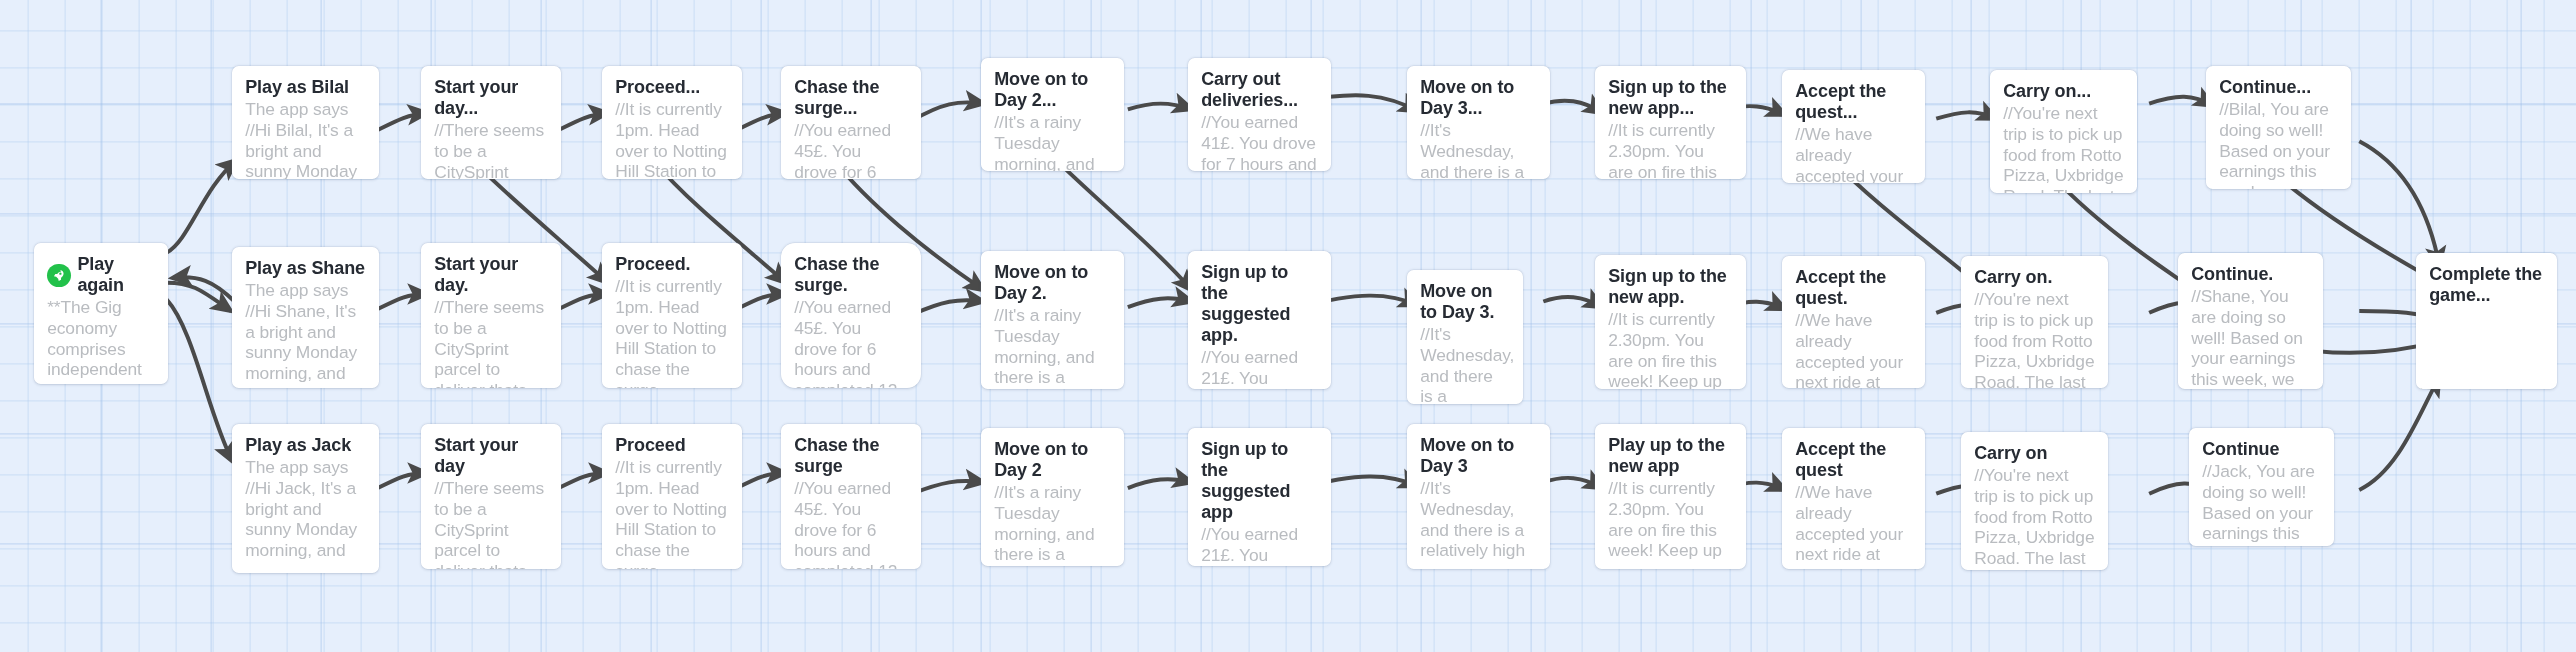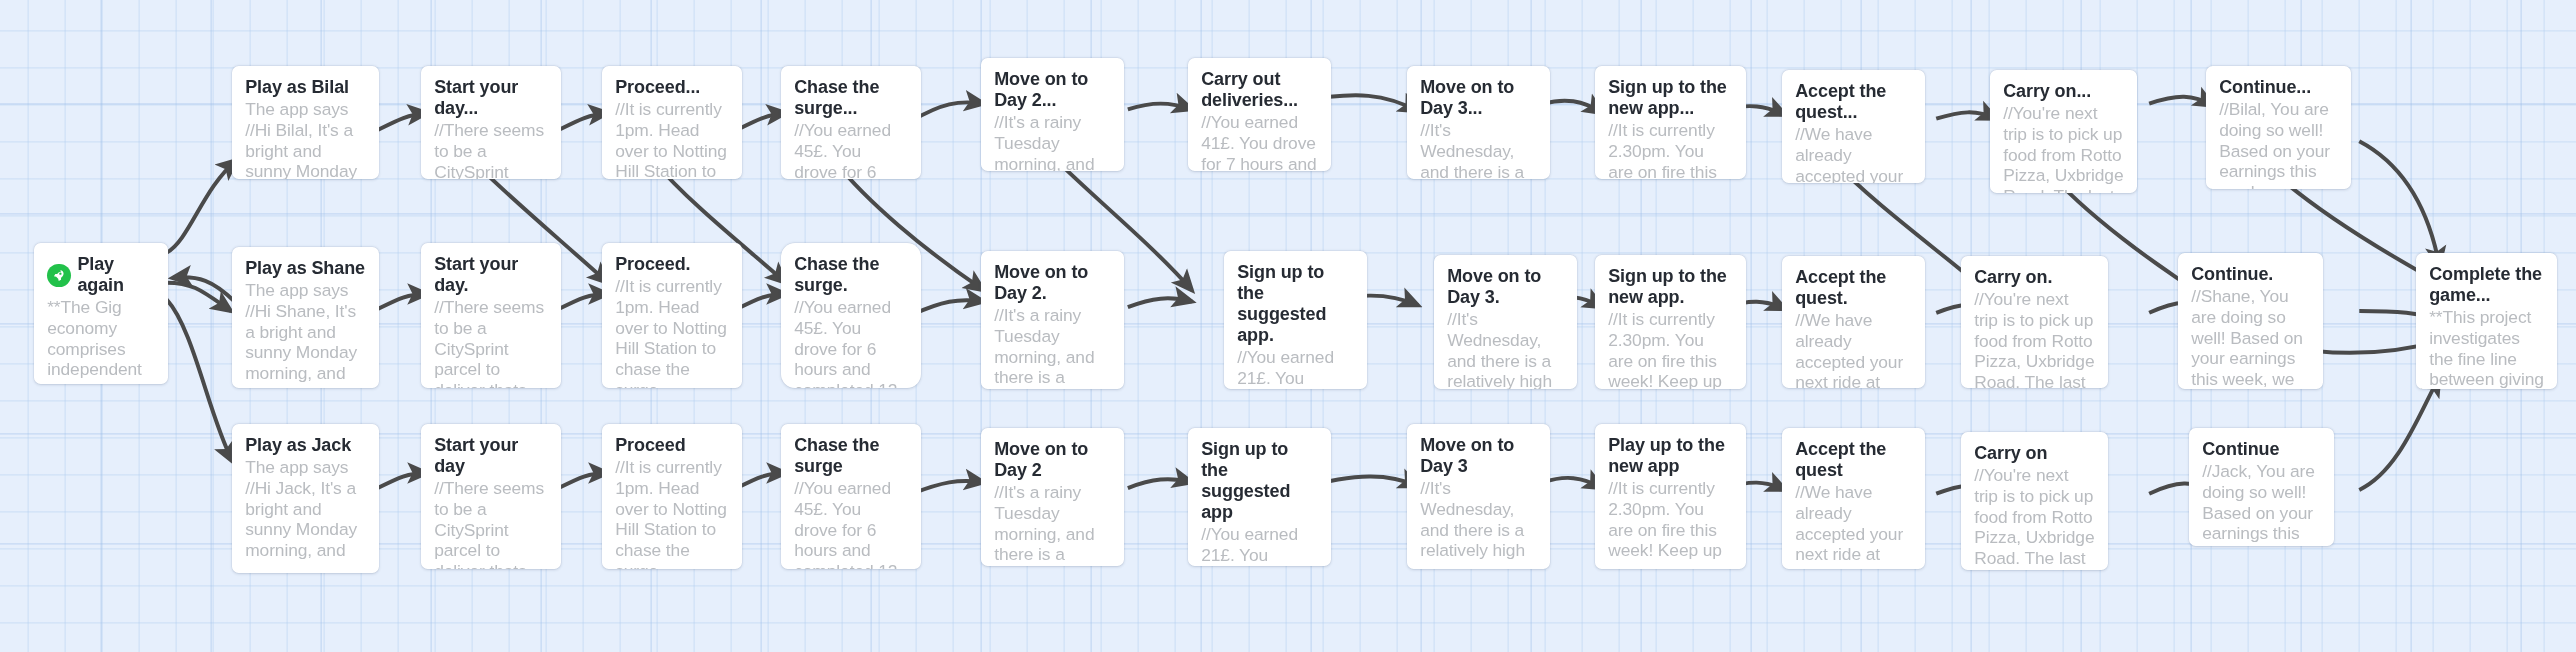--- a/index.html
+++ b/index.html
@@ -208,25 +208,25 @@
     <span class="node-body">//It is currently 1pm. Head over to Notting Hill Station to chase the surge</span>
   </div>
   <div class="node" style="left:781px; top:243px; width:140px; height:145px;border-radius:14px;">
     <span class="node-title">Chase the surge.</span>
     <span class="node-body">//You earned 45£. You drove for 6 hours and completed 12</span>
   </div>
   <div class="node" style="left:981px; top:251px; width:143px; height:138px;">
     <span class="node-title">Move on to Day 2.</span>
     <span class="node-body">//It's a rainy Tuesday morning, and there is a</span>
   </div>
-  <div class="node" style="left:1188px; top:251px; width:143px; height:138px;margin-left:36px;">
+  <div class="node" style="left:1188px; top:251px; width:143px; height:138px;">
     <span class="node-title">Sign up to the suggested app.</span>
     <span class="node-body">//You earned 21£. You completed 6 hours of work</span>
   </div>
-  <div class="node" style="left:1407px; top:255px; width:143px; height:134px;margin-left:27px;">
+  <div class="node" style="left:1407px; top:270px; width:116px; height:134px;">
     <span class="node-title">Move on to Day 3.</span>
     <span class="node-body">//It's Wednesday, and there is a relatively high</span>
   </div>
   <div class="node" style="left:1595px; top:255px; width:151px; height:134px;">
     <span class="node-title">Sign up to the new app.</span>
     <span class="node-body">//It is currently 2.30pm. You are on fire this week! Keep up</span>
   </div>
   <div class="node" style="left:1782px; top:256px; width:143px; height:132px;">
     <span class="node-title">Accept the quest.</span>
     <span class="node-body">//We have already accepted your next ride at</span>
@@ -280,17 +280,16 @@
     <span class="node-title">Carry on</span>
     <span class="node-body">//You're next trip is to pick up food from Rotto Pizza, Uxbridge Road. The last</span>
   </div>
   <div class="node" style="left:2178px; top:428px; width:145px; height:118px;margin-left:11px;">
     <span class="node-title">Continue</span>
     <span class="node-body">//Jack, You are doing so well! Based on your earnings this week, we</span>
   </div>
 
   <div class="node" style="left:2416px; top:253px; width:141px; height:136px;">
     <span class="node-title">Complete the game...</span>
-    <span class="node-body">**This project investigates the fine line between giving</span>
   </div>
 
 </div>
 
 
 </body></html>

